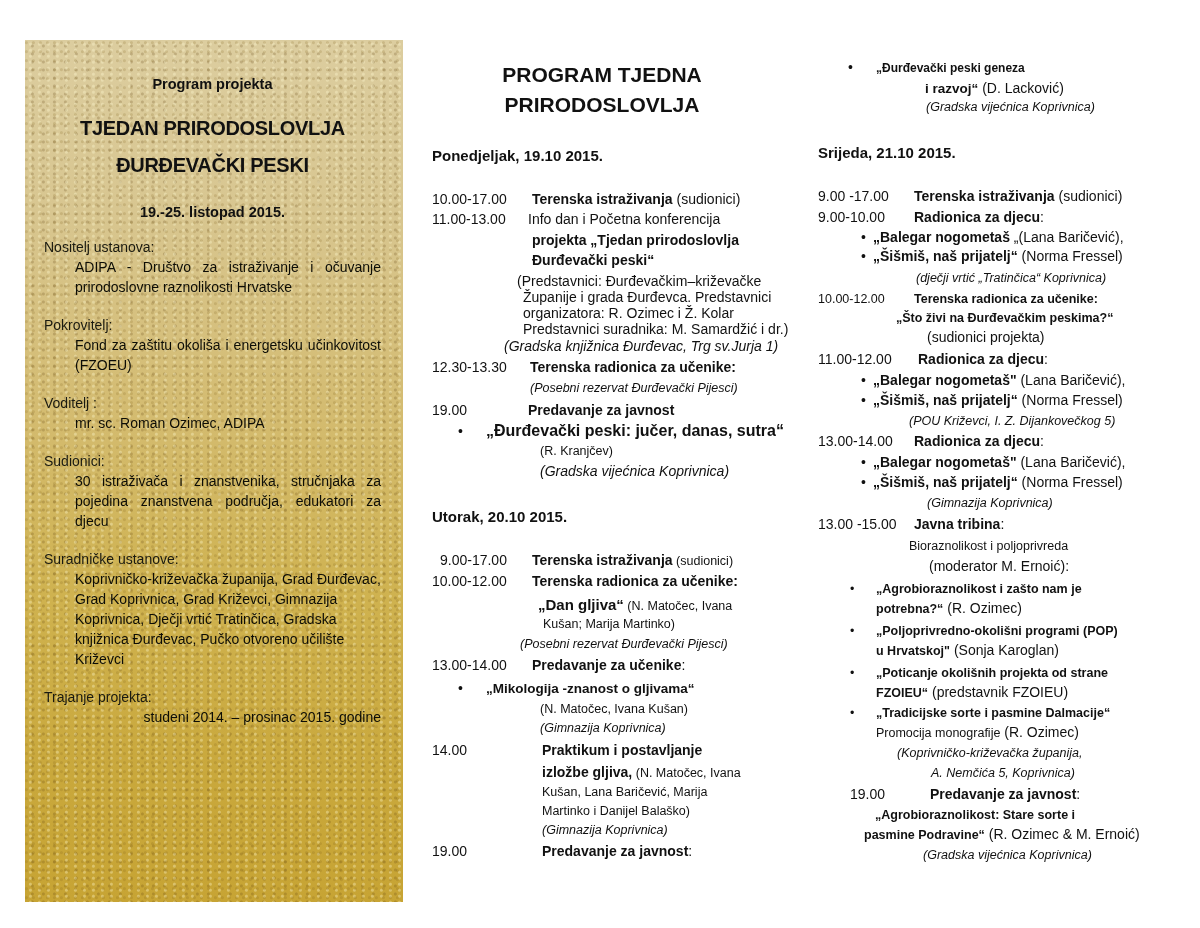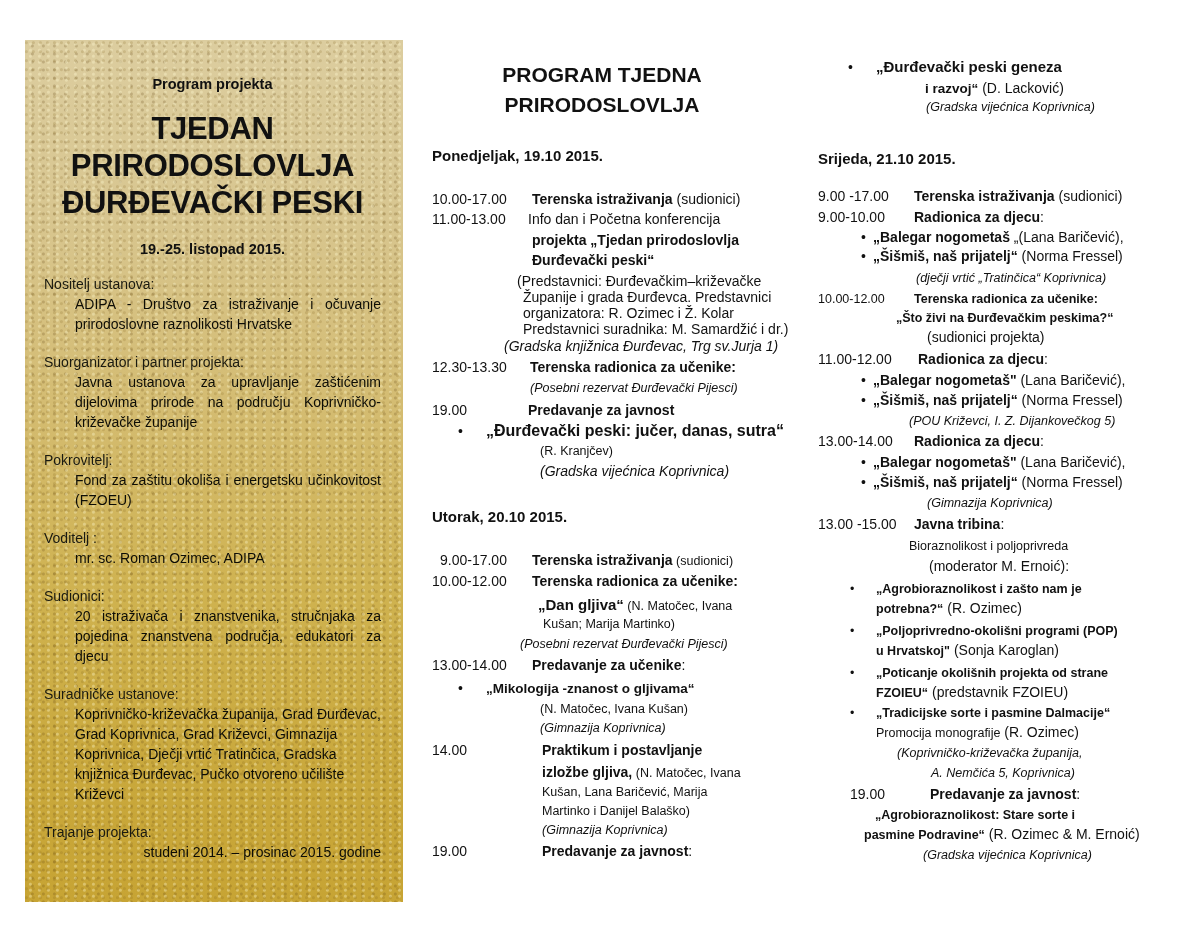--- a/index.html
+++ b/index.html
@@ -10,21 +10,21 @@
   .sand {
     position: absolute; left: 25px; top: 40px; width: 378px; height: 862px;
     background:
       radial-gradient(circle at 20% 30%, rgba(120,90,20,0.18) 0 1px, transparent 2px) 0 0/7px 9px,
       radial-gradient(circle at 60% 70%, rgba(255,250,210,0.35) 0 1px, transparent 2px) 0 0/9px 6px,
       radial-gradient(circle at 40% 50%, rgba(90,60,10,0.22) 0 1px, transparent 2px) 3px 2px/11px 8px,
       linear-gradient(180deg, #dccd9f 0%, #d8c690 20%, #d4bc72 42%, #cfb24f 65%, #c9a83c 85%, #c7a434 100%);
   }
   .sand-inner { position: absolute; inset: 0; padding: 36px 22px 0 19px; }
   .sand .subtitle { text-align: center; font-weight: bold; font-size: 14.5px; margin-bottom: 18px; }
-  .sand .title { text-align: center; font-weight: bold; font-size: 31px; line-height: 37px; letter-spacing: -0.3px; }
+  .sand .title { text-align: center; font-weight: bold; font-size: 20px; line-height: 37px; letter-spacing: -0.3px; }
   .sand .dates { text-align: center; font-weight: bold; font-size: 14.5px; margin-top: 20px; margin-bottom: 18px; }
   .sand .info-label { font-size: 14px; line-height: 19px; color: #1a1a10; }
   .sand .info-value { font-size: 14px; line-height: 20px; padding-left: 31px; text-align: justify; color: #0d0d06; }
   .sand .info-group { margin-bottom: 19px; }
   .sand .info-value.centered { padding-left: 54px; text-align: right; }
 
   
   .col { position: absolute; top: 0; font-size: 14px; line-height: 20px; }
   .col-mid { left: 432px; width: 372px; }
   .col-right { left: 818px; width: 372px; }
@@ -47,34 +47,30 @@
     <div class="subtitle">Program projekta</div>
     <div class="title">TJEDAN PRIRODOSLOVLJA</div>
     <div class="title">ĐURĐEVAČKI PESKI</div>
     <div class="dates">19.-25. listopad 2015.</div>
 
     <div class="info-group">
       <div class="info-label">Nositelj ustanova:</div>
       <div class="info-value">ADIPA - Društvo za istraživanje i očuvanje prirodoslovne raznolikosti Hrvatske</div>
     </div>
     <div class="info-group">
-      <div class="info-label">Suorganizator i partner projekta:</div>
-      <div class="info-value">Javna ustanova za upravljanje zaštićenim dijelovima prirode na području Koprivničko-križevačke županije</div>
-    </div>
-    <div class="info-group">
       <div class="info-label">Pokrovitelj:</div>
       <div class="info-value">Fond za zaštitu okoliša i energetsku učinkovitost (FZOEU)</div>
     </div>
     <div class="info-group">
       <div class="info-label">Voditelj :</div>
       <div class="info-value">mr. sc. Roman Ozimec, ADIPA</div>
     </div>
     <div class="info-group">
       <div class="info-label">Sudionici:</div>
-      <div class="info-value">20 istraživača i znanstvenika, stručnjaka za pojedina znanstvena područja, edukatori za djecu</div>
+      <div class="info-value">30 istraživača i znanstvenika, stručnjaka za pojedina znanstvena područja, edukatori za djecu</div>
     </div>
     <div class="info-group">
       <div class="info-label">Suradničke ustanove:</div>
       <div class="info-value" style="text-align:left">Koprivničko-križevačka županija, Grad Đurđevac, Grad Koprivnica, Grad Križevci, Gimnazija Koprivnica, Dječji vrtić Tratinčica, Gradska knjižnica Đurđevac, Pučko otvoreno učilište Križevci</div>
     </div>
     <div class="info-group">
       <div class="info-label">Trajanje projekta:</div>
       <div class="info-value centered">studeni 2014. – prosinac 2015. godine</div>
     </div>
   </div>
@@ -151,28 +147,28 @@
   <div class="row sm i" style="top:820px;left:110px">(Gimnazija Koprivnica)</div>
 
   <div class="row" style="top:841px;left:0">
     <span class="time" style="width:110px">19.00</span><span class="b">Predavanje za javnost</span><span>:</span>
   </div>
 </div>
 
 <div class="col col-right">
 
   <div class="row" style="top:57px;left:30px">
-    <span class="bullet" style="width:28px;text-align:left">•</span><span class="b" style="font-size:15px">„Đurđevački peski geneza</span>
+    <span class="bullet" style="width:28px;text-align:left">•</span><span class="b" style="font-size:12px">„Đurđevački peski geneza</span>
   </div>
   <div class="row" style="top:78px;left:107px">
     <span class="b" style="font-size:13.5px">i razvoj“</span><span class="xs"> (D. Lacković)</span>
   </div>
   <div class="row i sm" style="top:97px;left:108px">(Gradska vijećnica Koprivnica)</div>
 
-  <div class="day" style="top:149px;left:0">Srijeda, 21.10 2015.</div>
+  <div class="day" style="top:143px;left:0">Srijeda, 21.10 2015.</div>
 
   <div class="row" style="top:186px;left:0">
     <span class="time" style="width:96px">9.00 -17.00</span><span class="b">Terenska istraživanja</span><span class="xs"> (sudionici)</span>
   </div>
   <div class="row" style="top:207px;left:0">
     <span class="time" style="width:96px">9.00-10.00</span><span class="b">Radionica za djecu</span><span>:</span>
   </div>
   <div class="row xs" style="top:229px;left:43px">
     <span class="bullet" style="width:12px;text-align:left">•</span><span class="b">„Balegar nogometaš</span><span> „(Lana Baričević),</span>
   </div>

